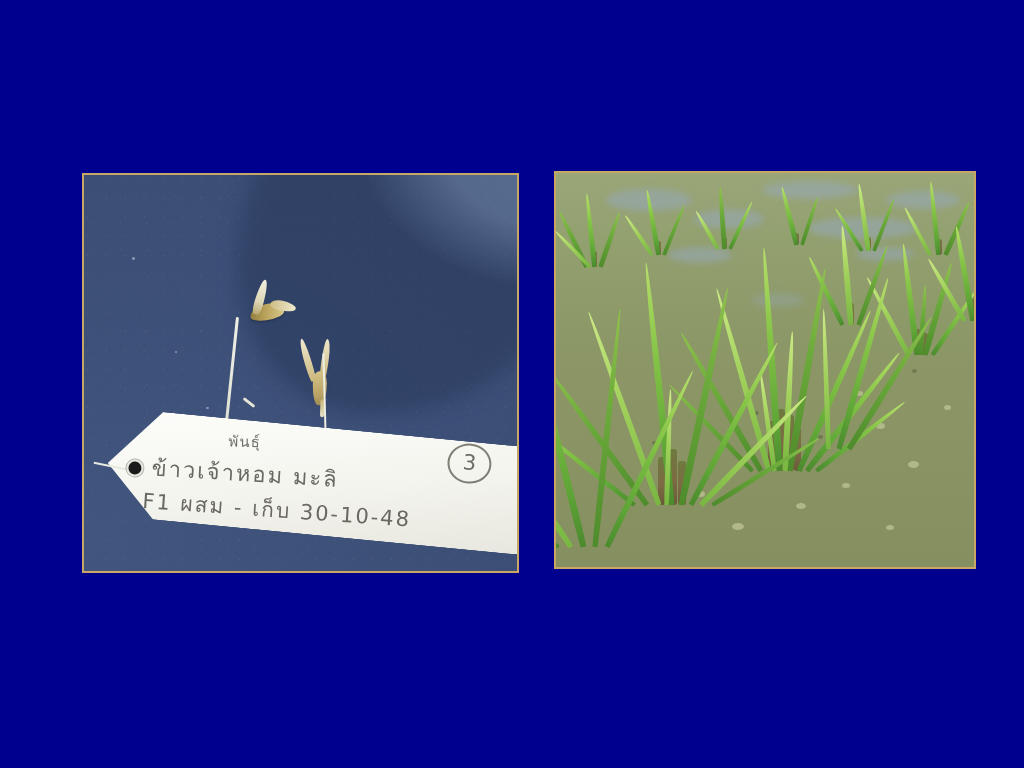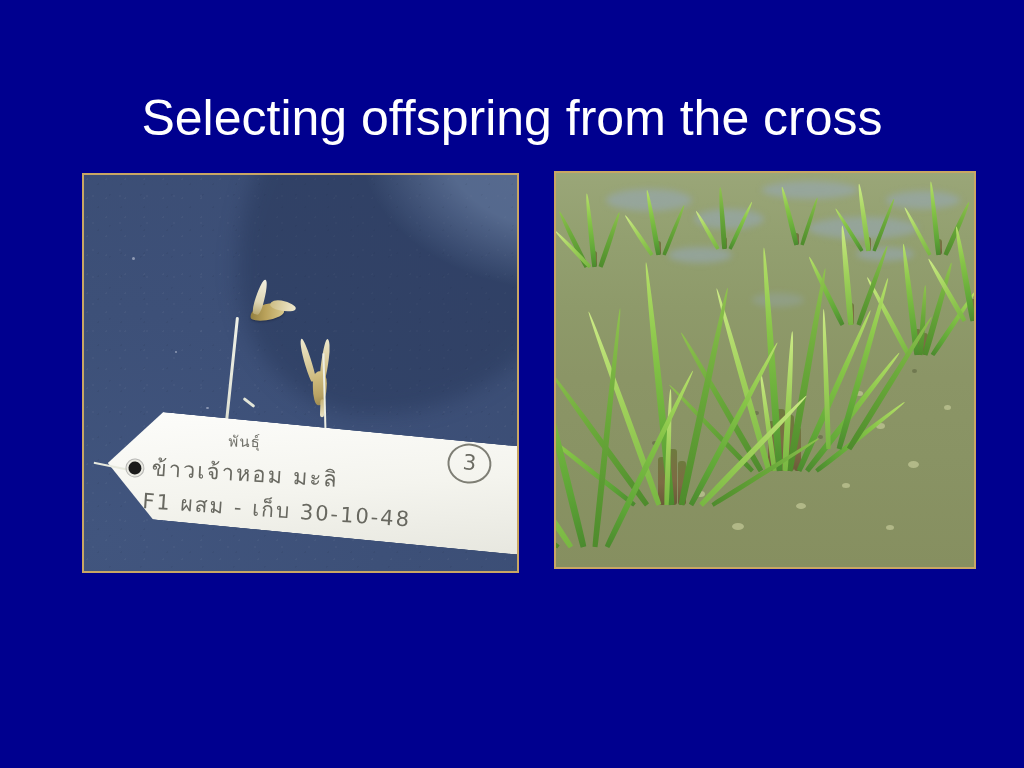--- a/index.html
+++ b/index.html
@@ -297,21 +297,20 @@
   }
   .blade.pale {
     background: linear-gradient(180deg, #cdeb86 0%, #9fd05a 50%, #78b742 100%);
   }
 </style>
 </head>
 <body style="background: rgb(0, 0, 143);">
 
 <div class="slide" data-interactable="false" style="background: rgb(0, 0, 143);">
 
-  <h1 class="slide-title" data-interactable="false" style="color: rgb(255, 255, 255);">Selecting offspring from the cross</h1>
 
   <div class="photo-frame" id="photo-seeds" data-interactable="false" style="border-color: rgb(200, 166, 100);">
     <div class="photo-inner" data-interactable="false">
       <div class="seed-bg" data-interactable="false"></div>
       <div class="shadow-curve" data-interactable="false"></div>
 
       <span class="speck" style="left:48px;  top:82px;  width:3px; height:3px;" data-interactable="false"></span>
       <span class="speck" style="left:91px;  top:176px; width:2px; height:2px;" data-interactable="false"></span>
       <span class="speck" style="left:122px; top:232px; width:3px; height:2px;" data-interactable="false"></span>
       <span class="speck" style="left:362px; top:310px; width:2px; height:2px;" data-interactable="false"></span>

